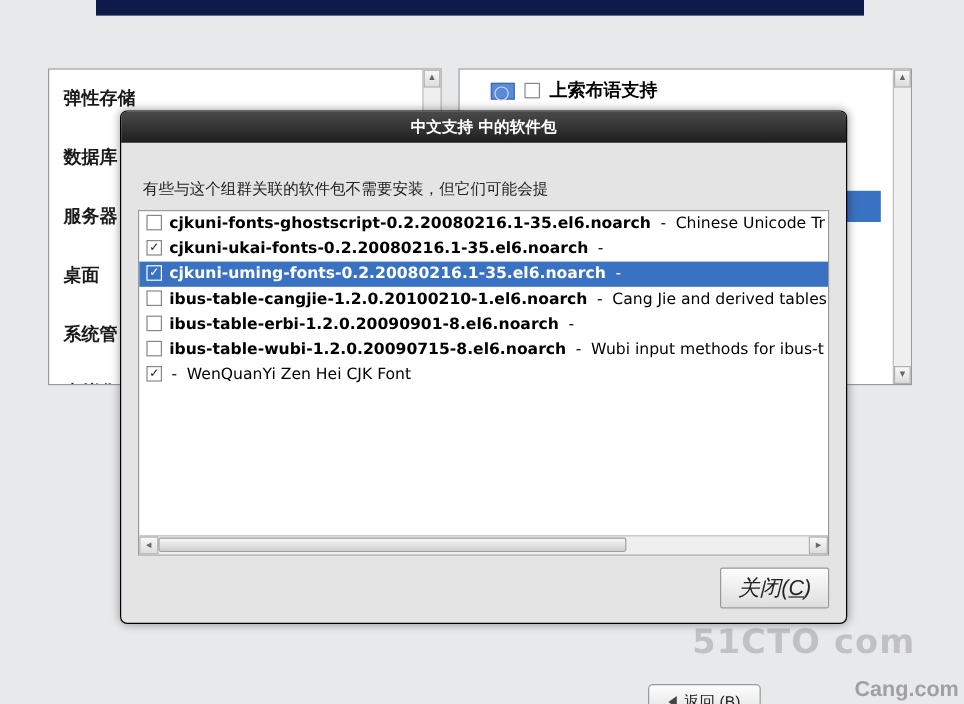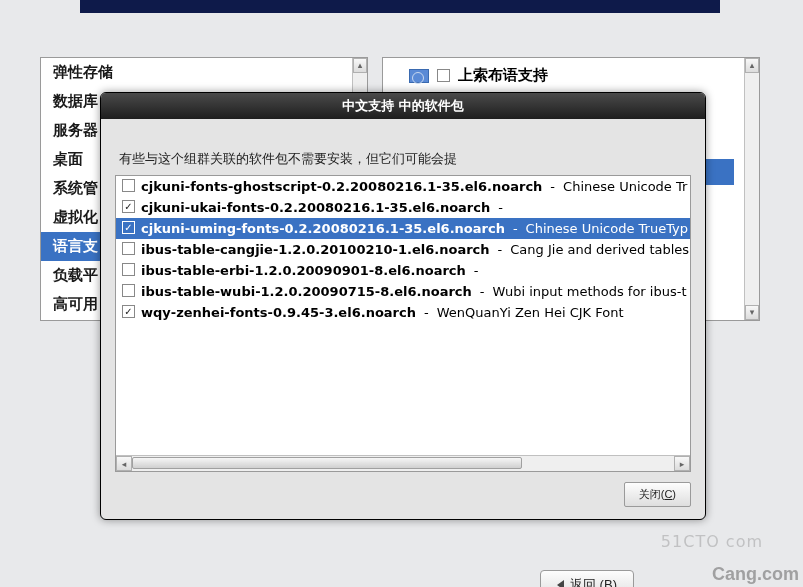--- a/index.html
+++ b/index.html
@@ -28,21 +28,21 @@
     display: flex;
   }
   .left-list .items {
     flex: 1;
     overflow: hidden;
     font-size: 15px;
     font-weight: bold;
     color: #1a1a1a;
   }
   .left-list .items .li {
-    padding: 5px 12px;
+    padding: 15px 12px;
     white-space: nowrap;
   }
   .left-list .items .li.selected {
     background: #3a72c3;
     color: #fff;
   }
   .left-scroll {
     width: 15px;
     border-left: 1px solid #c0c0c0;
     background: #efefef;
@@ -150,21 +150,21 @@
     background:linear-gradient(#f6f6f6,#d0d0d0);
     border:1px solid #a0a0a0; border-radius:2px;
   }
   .dlg-btns{
     display:flex; justify-content:flex-end;
     padding:10px 14px 12px 14px;
   }
   .btn{
     background:linear-gradient(#fdfdfd,#dedede);
     border:1px solid #9a9a9a; border-radius:2px;
-    padding:4px 14px; font-size:11px; color:#222;
+    padding:4px 14px; font-size:18px; color:#222;font-style:italic;
   }
   .btn .ul{ text-decoration:underline; }
 
   
   .nav-area{
     position:absolute;
     left:540px; top:546px;
     display:flex; gap:10px;margin-top:24px;
   }
   .navbtn{
@@ -179,21 +179,21 @@
   }
 
   
   .wm1{
     position:absolute; right:4px; bottom:2px;
     font-size:18px; font-weight:bold; color:rgba(100,100,100,.55);
     font-family:Arial;
   }
   .wm2{
     position:absolute; right:40px; bottom:36px;
-    font-size:16px; font-weight:normal; color:rgba(120,120,120,.35);
+    font-size:28px; font-weight:bold; color:rgba(120,120,120,.35);
     letter-spacing:1px;
     margin-left:12px;
   }
 
   .right-scroll{
     width:15px; border-left:1px solid #c0c0c0; background:#efefef;
     display:flex; flex-direction:column;
   }
   .right-scroll .track{flex:1;}
 </style>
@@ -254,42 +254,40 @@
         </div>
         <div class="pkg-row">
           <span class="cb">✓</span>
           <span class="nm">cjkuni-ukai-fonts-0.2.20080216.1-35.el6.noarch</span>
           <span class="dash"> - </span>
         </div>
         <div class="pkg-row sel">
           <span class="cb">✓</span>
           <span class="nm">cjkuni-uming-fonts-0.2.20080216.1-35.el6.noarch</span>
           <span class="dash"> - </span>
-          <span>Chinese Unicode TrueTyp</span>
         </div>
         <div class="pkg-row">
           <span class="cb"></span>
           <span class="nm">ibus-table-cangjie-1.2.0.20100210-1.el6.noarch</span>
           <span class="dash"> - </span>
           <span>Cang Jie and derived tables</span>
         </div>
         <div class="pkg-row">
           <span class="cb"></span>
           <span class="nm">ibus-table-erbi-1.2.0.20090901-8.el6.noarch</span>
           <span class="dash"> - </span>
         </div>
         <div class="pkg-row">
           <span class="cb"></span>
           <span class="nm">ibus-table-wubi-1.2.0.20090715-8.el6.noarch</span>
           <span class="dash"> - </span>
           <span>Wubi input methods for ibus-t</span>
         </div>
         <div class="pkg-row">
           <span class="cb">✓</span>
-          <span class="nm">wqy-zenhei-fonts-0.9.45-3.el6.noarch</span>
           <span class="dash"> - </span>
           <span>WenQuanYi Zen Hei CJK Font</span>
         </div>
       </div>
     <div class="pkg-hscroll">
       <div class="hbtn">◂</div>
       <div class="htrack">
         <div class="hthumb"></div>
       </div>
       <div class="hbtn">▸</div>

